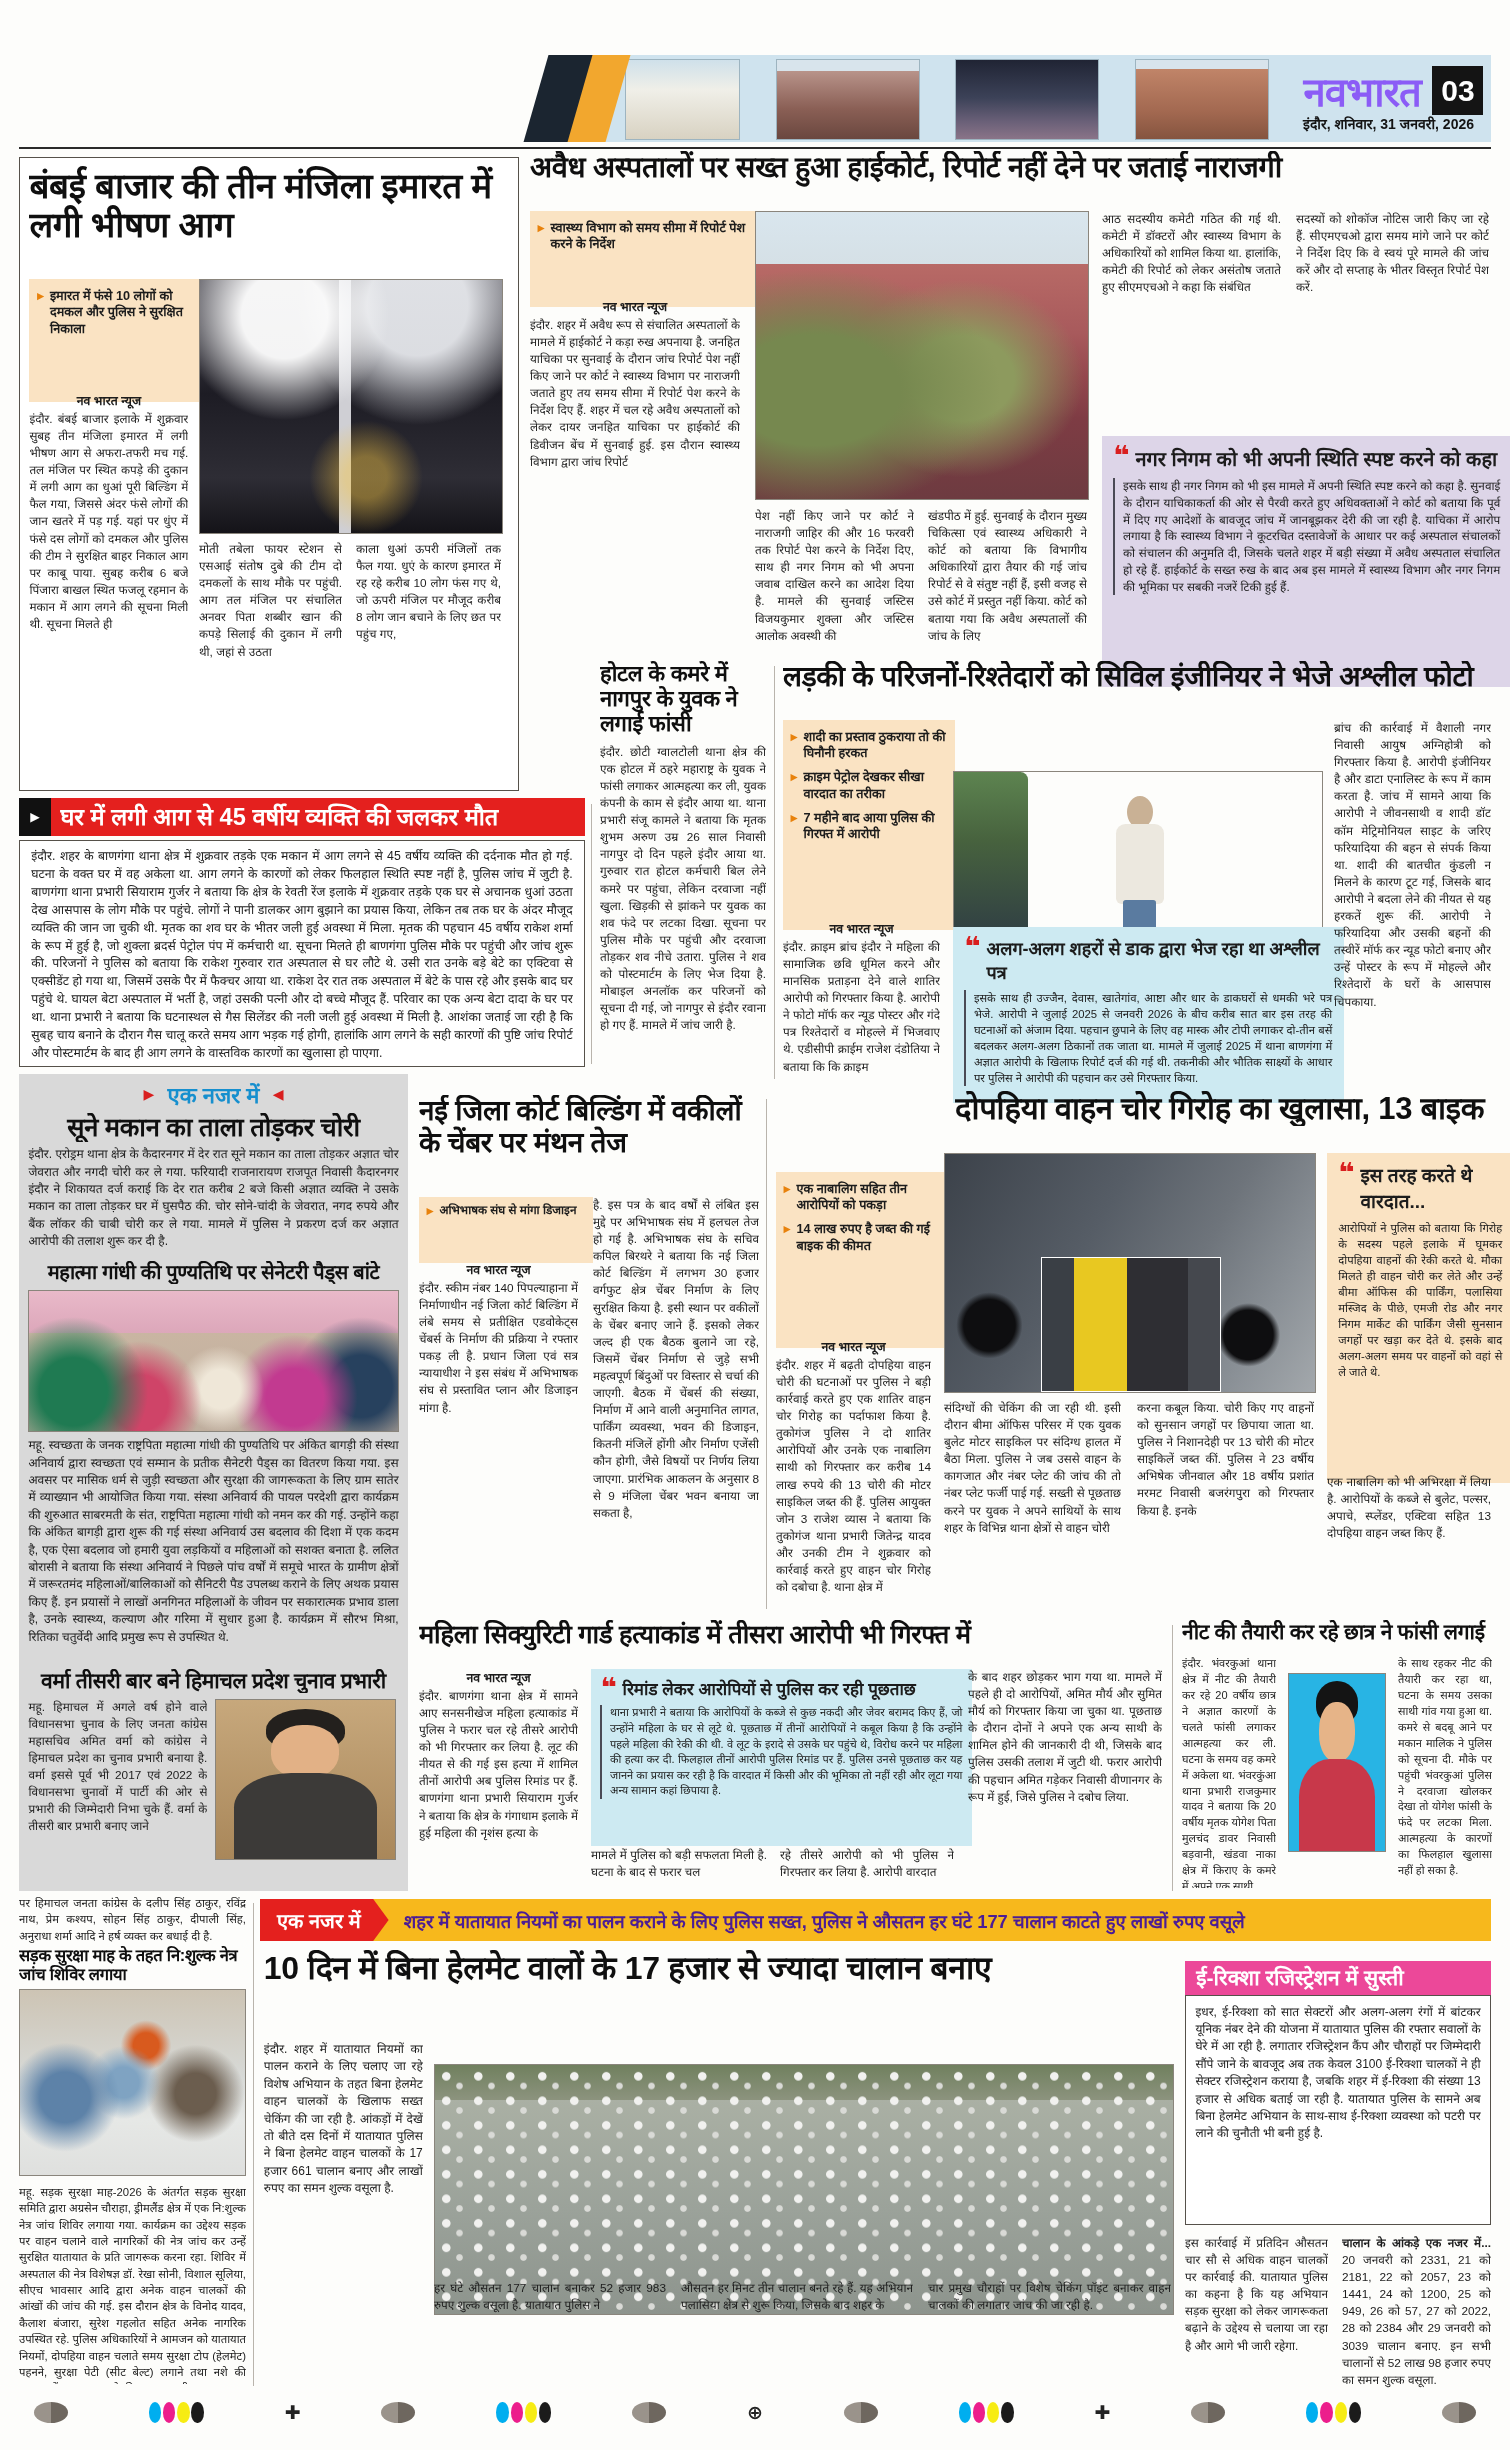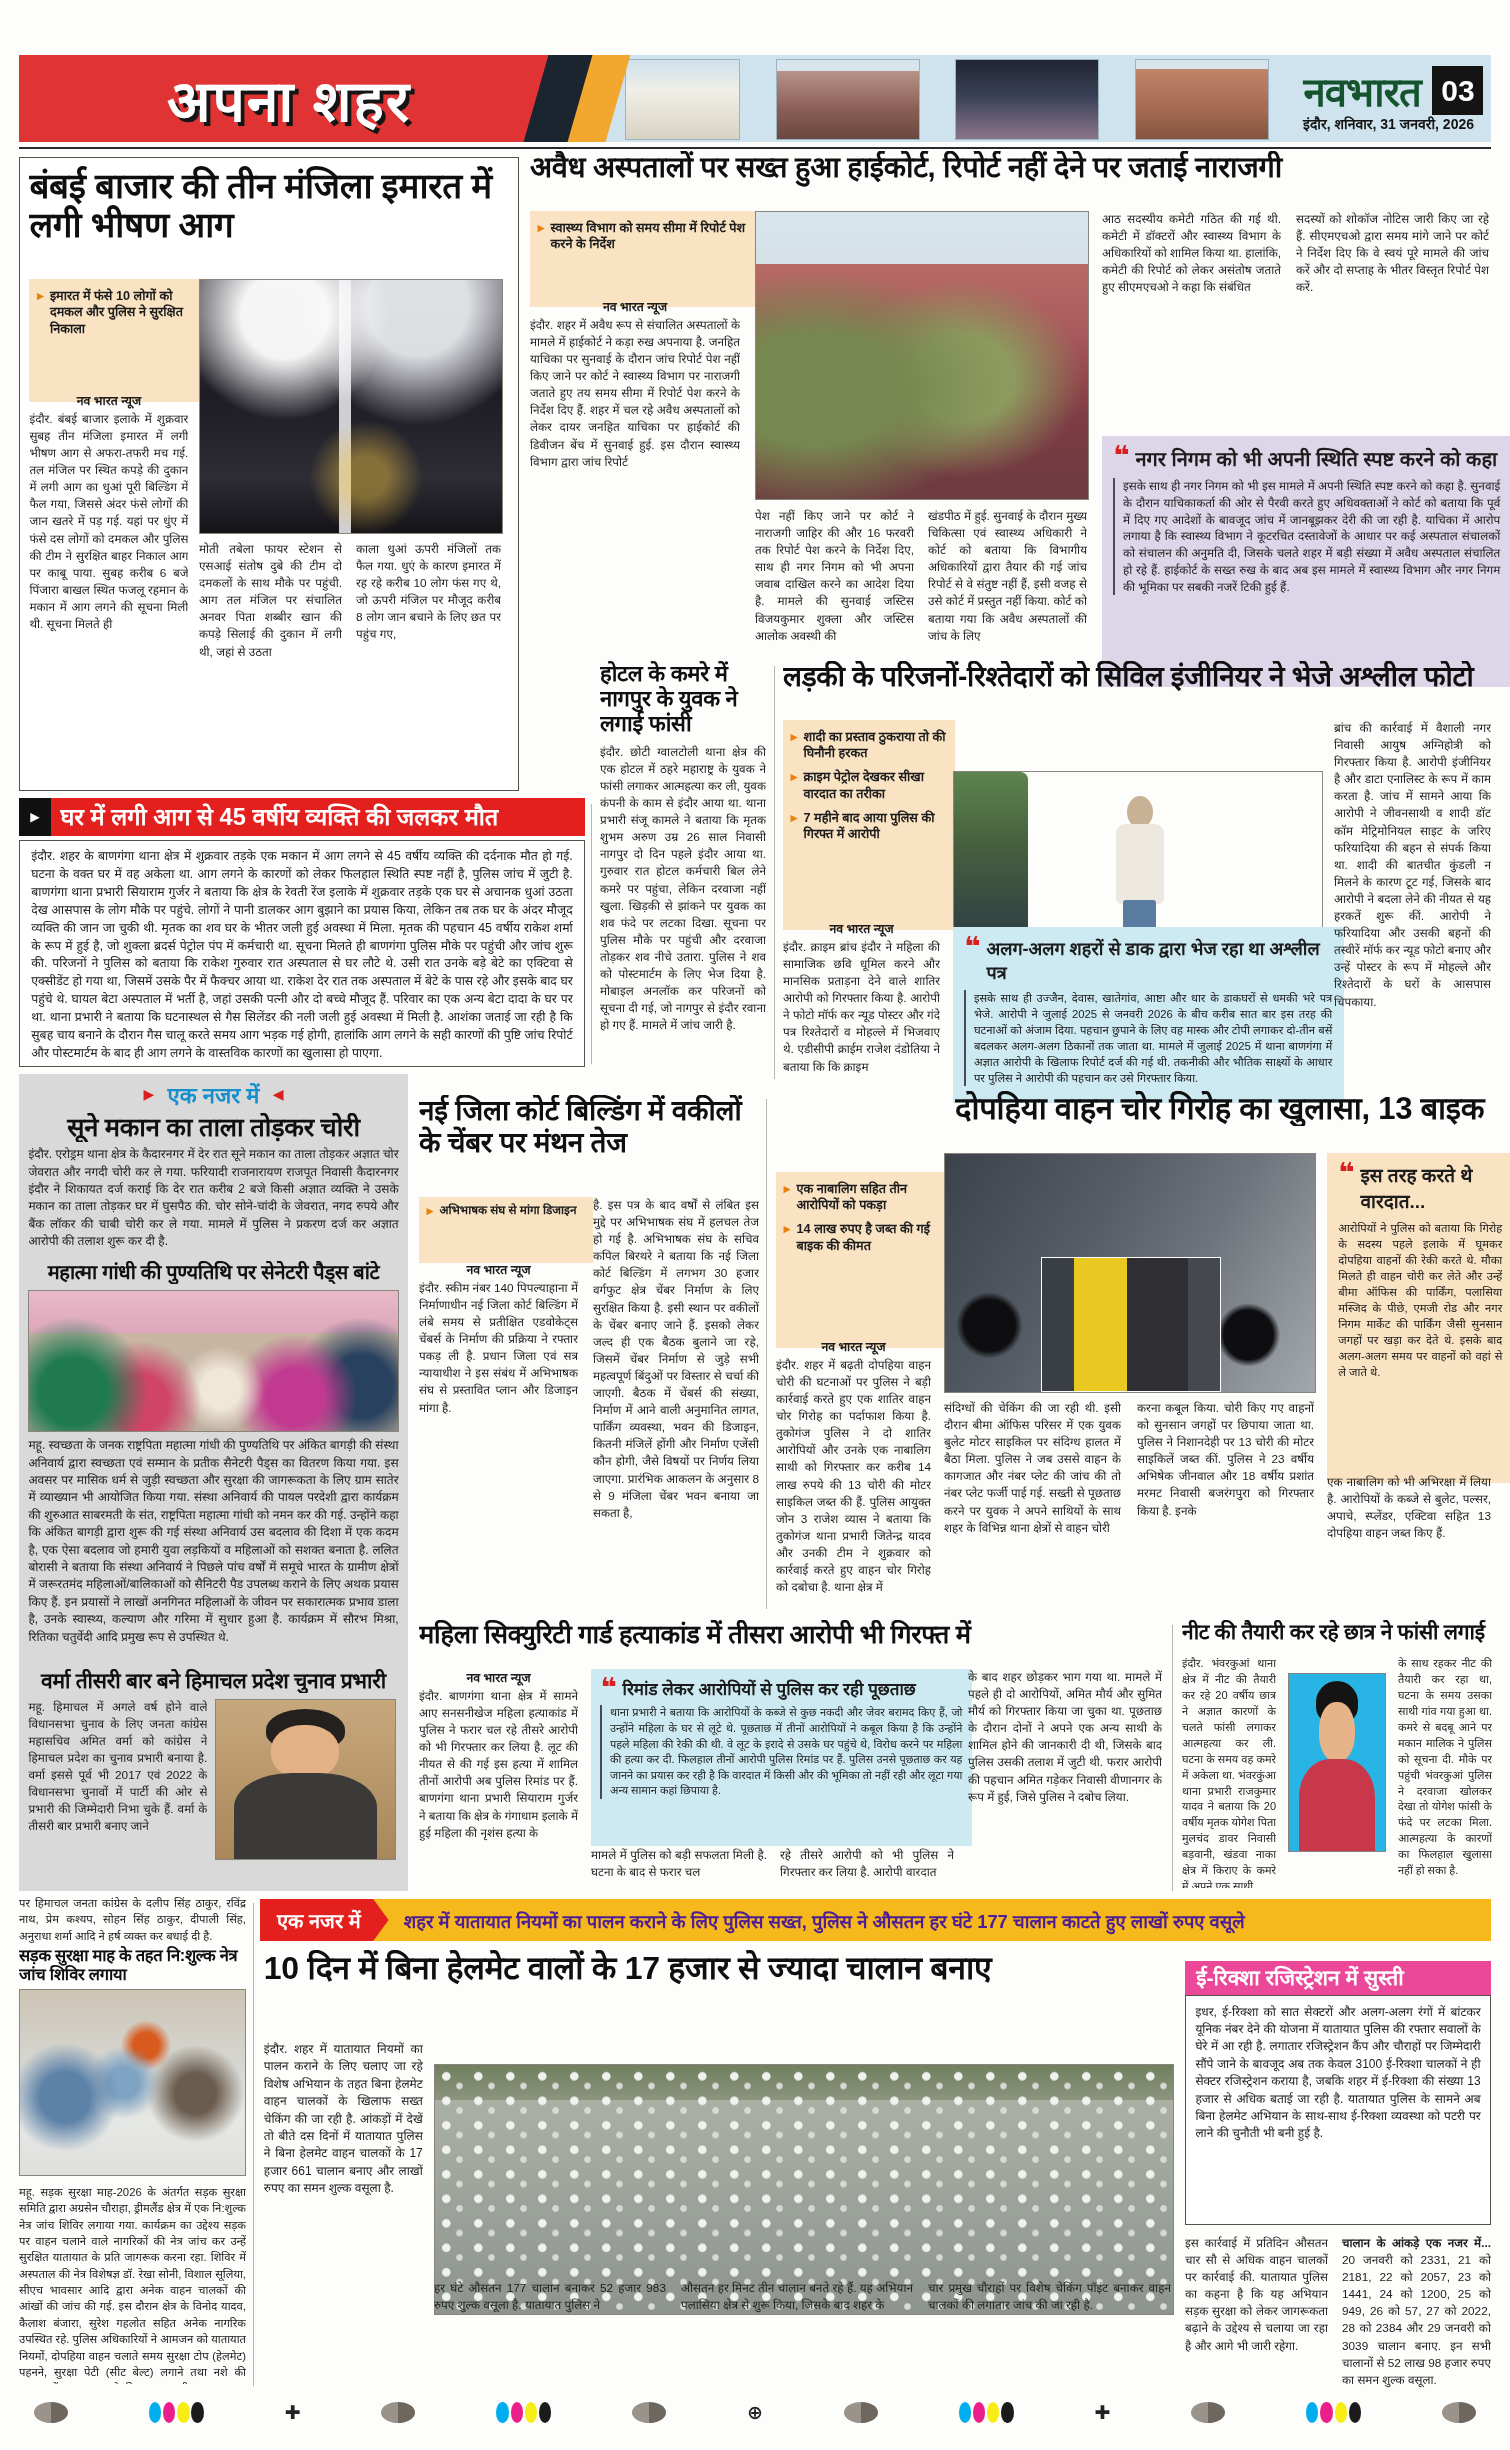--- a/index.html
+++ b/index.html
@@ -17,21 +17,21 @@
   .vrule{position:absolute;width:0.9px;background:#b9b4ac;}
   .ph{position:relative;overflow:hidden;border:0.9px solid #8a857c;}
   .bdr{border:1.9px solid #56514a;background:#fff;}
   
   .mast-red{position:absolute;left:0;top:0;width:540px;height:87px;background:#e03434;
             display:flex;align-items:center;justify-content:center;}
   .mast-title{color:#fff;font-size:57px;font-weight:900;letter-spacing:1.9px;text-shadow:3.8px 3.8px 0 #151515;}
   .chev{position:absolute;top:0;height:87px;}
   .strip{position:absolute;left:540px;top:0;width:932px;height:87px;background:#cfe3ee;overflow:hidden;}
   .sph{position:absolute;top:3.8px;height:79px;border:0.9px solid #9db4c0;}
-  .mast-paper{position:absolute;right:70px;top:7.6px;font-size:40px;font-weight:900;color:#14532d;letter-spacing:-0.9px;font-family:Liberation Serif, serif;}
+  .mast-paper{position:absolute;right:70px;top:7.6px;font-size:40px;font-weight:900;color:#8b5cf6;letter-spacing:-0.9px;font-family:Liberation Serif, serif;}
   .mast-page{position:absolute;right:7.6px;top:11.3px;width:51px;height:49px;background:#141414;color:#fff;
              font-size:30px;font-weight:800;display:flex;align-items:center;justify-content:center;}
   .mast-date{position:absolute;right:17px;top:59px;font-size:14px;font-weight:700;color:#141414;}
   .hrule{position:absolute;left:19px;top:147px;width:1472px;height:1.9px;background:#2a2a2a;}
   
   .redstrip{display:flex;align-items:stretch;background:#e4201e;height:38px;overflow:hidden;}
   .redstrip .tri{background:#111;color:#fff;width:32px;display:flex;align-items:center;justify-content:center;font-size:12.3px;}
   .redstrip .txt{color:#fff;font-weight:800;font-size:23.6px;line-height:38px;padding-left:9.4px;white-space:nowrap;}
   .glance-label{display:flex;align-items:center;justify-content:center;gap:13.2px;padding:4.7px 7.6px;}
   .glance-label .tri{color:#d91f1f;font-size:14px;}
@@ -99,23 +99,20 @@
 
 <div id="page">
 
   <div class="abs" style="left:19px;top:55px;width:1472px;height:87px;">
     <div class="strip">
       <div class="sph hphoto" style="left:66px;width:113px;background:linear-gradient(180deg,#cfe0ea 0%,#f0efe8 38%,#d8d2c2 100%);"></div>
       <div class="sph hphoto" style="left:217px;width:142px;background:linear-gradient(180deg,#d8e4ec 14%,#b8938a 14%,#8a5f55 62%,#6a473f 100%);"></div>
       <div class="sph hphoto" style="left:396px;width:142px;background:linear-gradient(180deg,#202434 0%,#3c4258 48%,#6a6078 78%,#8a7488 100%);"></div>
       <div class="sph hphoto" style="left:576px;width:132px;background:linear-gradient(180deg,#d8e4ec 12%,#c08468 12%,#a26850 66%,#85543f 100%);"></div>
     </div>
-    <div class="mast-red">
-      <span class="mast-title">अपना शहर</span>
-    </div>
     <div class="chev" style="left:517px;width:49px;background:#1b2530;transform:skewX(-16deg);"></div>
     <div class="chev" style="left:561px;width:38px;background:#f2a72e;transform:skewX(-16deg);"></div>
     <div class="mast-paper">नवभारत</div>
     <div class="mast-page">03</div>
     <div class="mast-date">इंदौर, शनिवार, 31 जनवरी, 2026</div>
   </div>
   <div class="hrule"></div>
 
   <div class="abs bdr" style="left:19px;top:157px;width:498px;height:632px;">
     <div class="abs hd" style="left:9.4px;top:7.6px;width:477px;height:100px;font-size:35px;">बंबई बाजार की तीन मंजिला इमारत में लगी भीषण आग</div>

